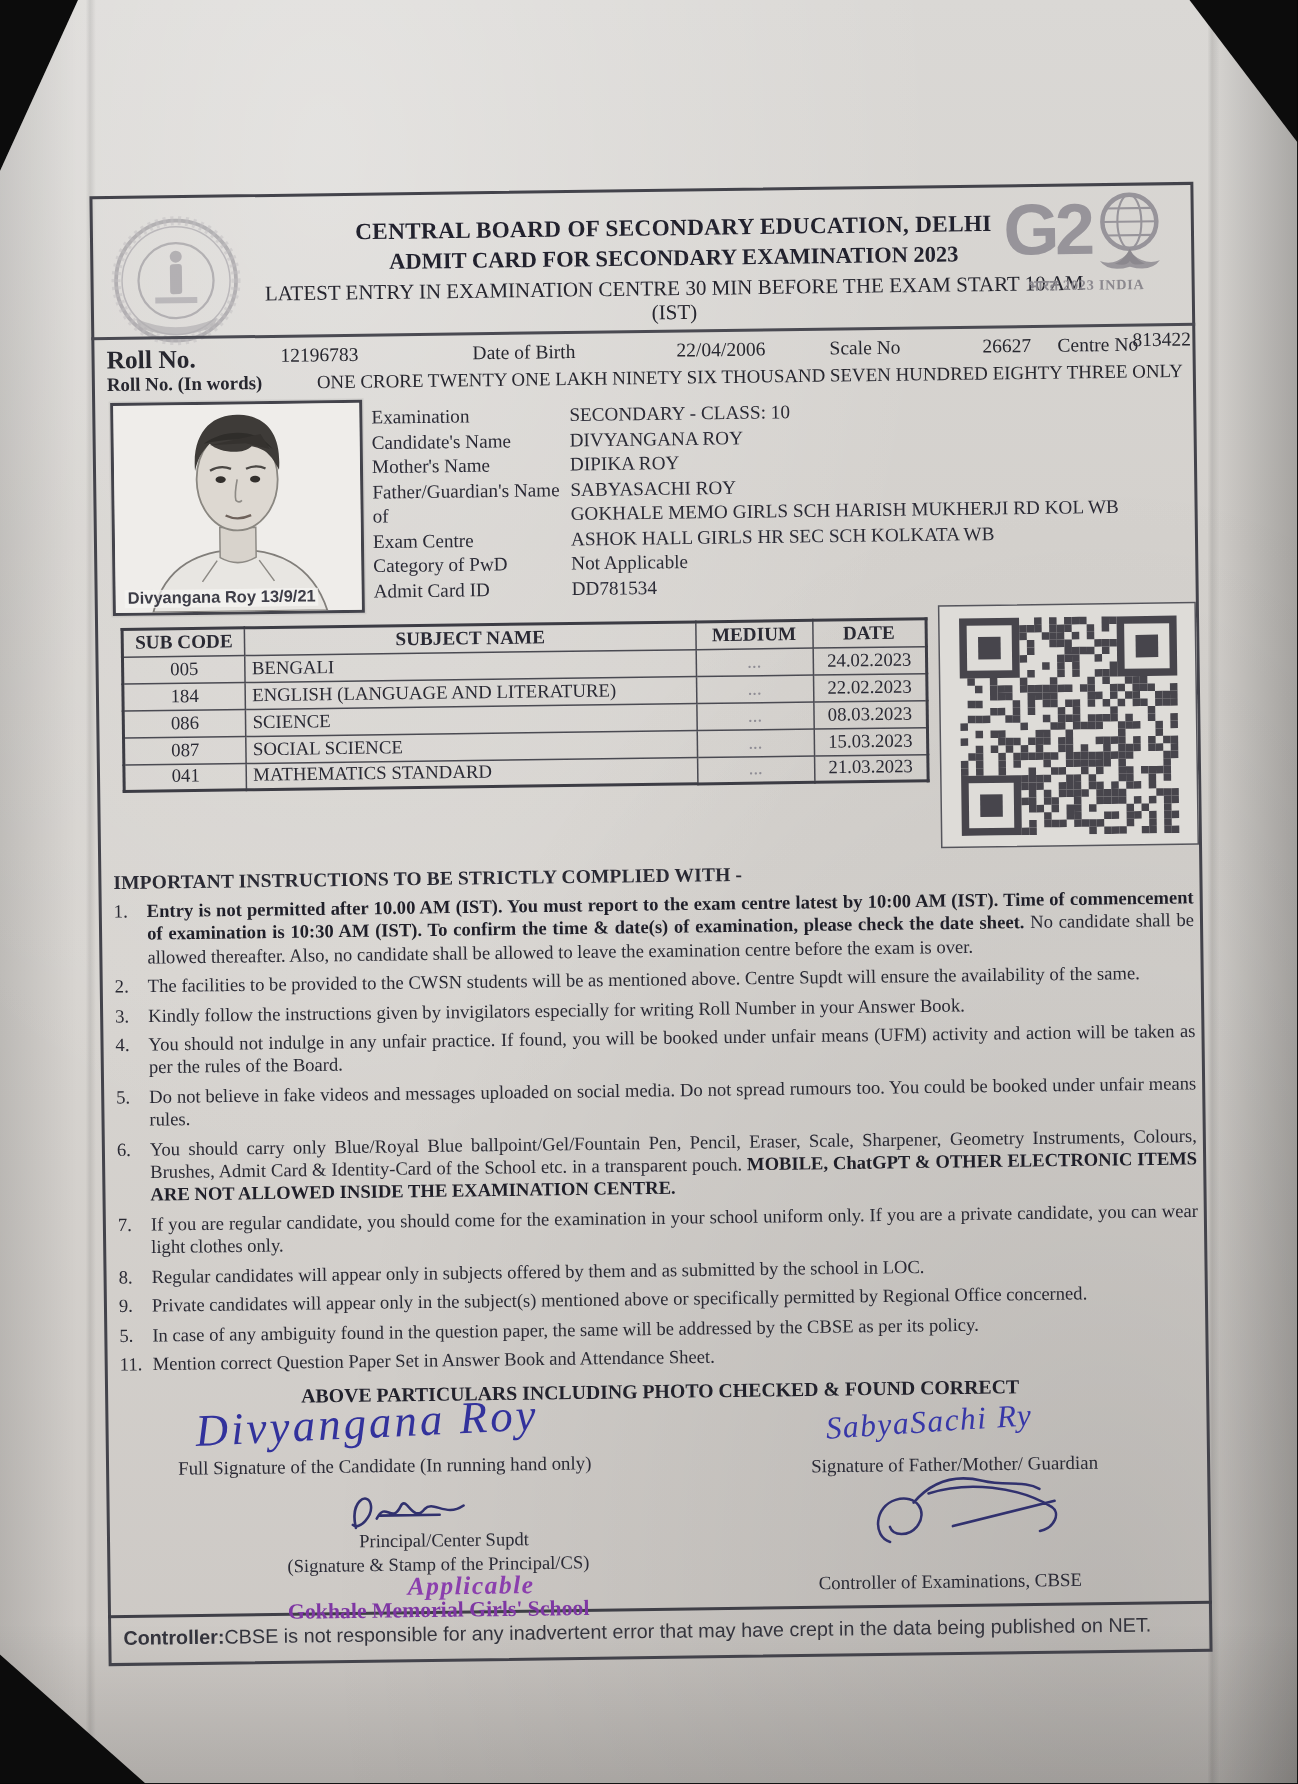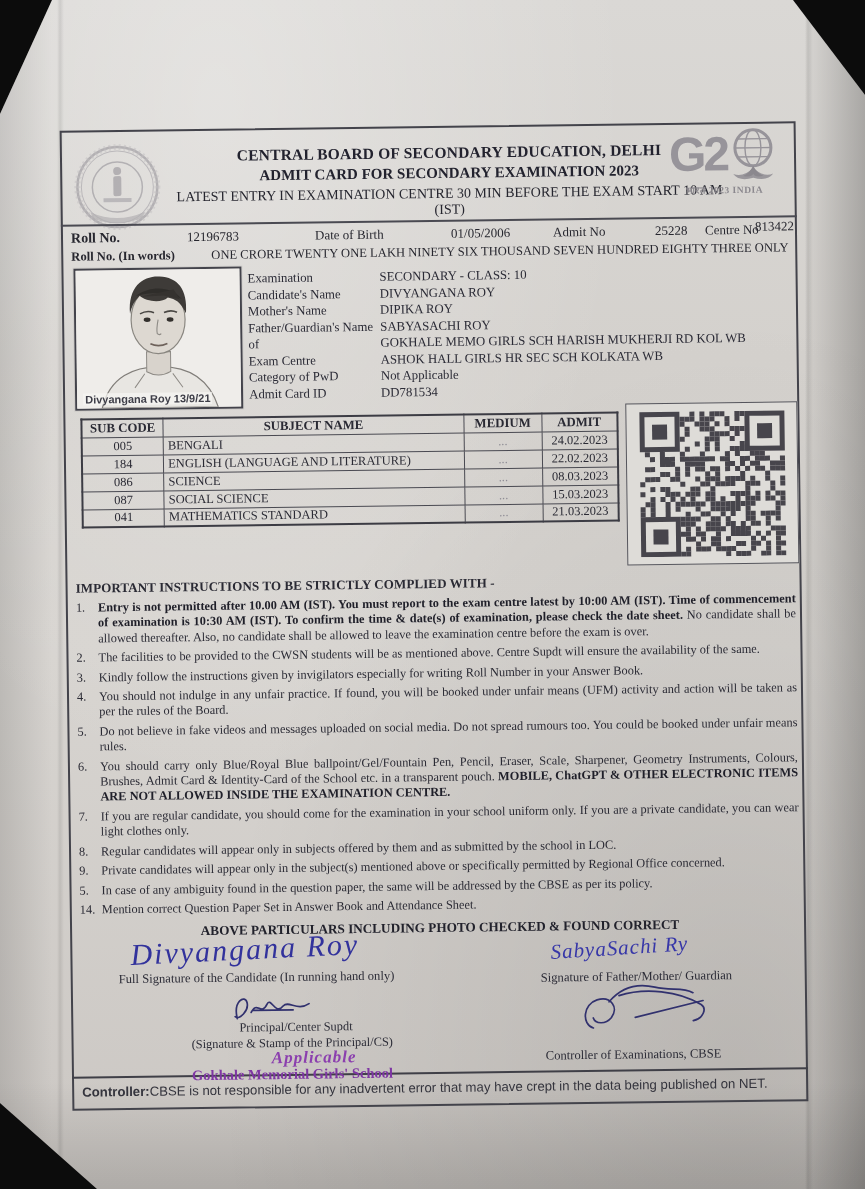--- a/index.html
+++ b/index.html
@@ -36,21 +36,21 @@
   .h1 { font-weight:700; font-size:15.5px; letter-spacing:.2px; }
   .h2 { font-weight:700; font-size:15px; margin-top:3px; }
   .h3 { font-weight:400; font-size:14px; margin-top:4px; color:#26262f; }
   .g20 { right:4px; top:2px; width:132px; height:86px; text-align:center; color:#8f8c91; }
   .g20-row { display:flex; align-items:center; justify-content:center; }
   .g20-g { font-family:"Liberation Sans", sans-serif; font-weight:700; font-size:48px; letter-spacing:-3px; color:#97949a; line-height:1; }
   .g20-cap { font-size:9.5px; font-weight:700; color:#8b888e; margin-top:1px; letter-spacing:.5px; }
   .rule1 { left:-2px; right:-2px; top:92px; border-top:2px solid #4a4a52; }
 
   
-  .lab { font-weight:700; font-size:14px; white-space:nowrap; }
+  .lab { font-weight:700; font-size:17px; white-space:nowrap; }
   .val { font-weight:400; font-size:13px; white-space:nowrap; }
 
   
   .photo { left:10px; top:136px; width:168px; height:142px; border:2px solid #43434b; background:#eceae7;
            box-shadow: 0 0 0 1px rgba(0,0,0,.06); }
   .photo svg { display:block; }
   .photo-caption { position:absolute; left:6px; bottom:3px; font-family:"Liberation Sans", sans-serif;
                    font-size:11px; font-weight:700; color:#3e3e48; background:rgba(245,244,241,.75); padding:0 2px; }
 
   
@@ -139,23 +139,23 @@
           </svg>
         </div>
         <div class="g20-cap">भारत 2023 INDIA</div>
       </div>
 
       <div class="abs rule1"></div>
 
       <span class="abs lab" style="left:8px;   top:98px;">Roll No.</span>
       <span class="abs val" style="left:124px; top:98px;">12196783</span>
       <span class="abs val" style="left:252px; top:98px;">Date of Birth</span>
-      <span class="abs val" style="left:388px; top:98px;">01/05/2006</span>
-      <span class="abs val" style="left:490px; top:98px;">Admit No</span>
-      <span class="abs val" style="left:592px; top:98px;">25228</span>
+      <span class="abs val" style="left:388px; top:98px;">22/04/2006</span>
+      <span class="abs val" style="left:490px; top:98px;">Scale No</span>
+      <span class="abs val" style="left:592px; top:98px;">26627</span>
       <span class="abs val" style="left:642px; top:98px;text-align:center;">Centre No</span>
       <span class="abs val" style="left:692px; top:95px;">813422</span>
       <span class="abs lab" style="left:8px;   top:117px; font-size:12.6px;">Roll  No. (In words)</span>
       <span class="abs val" style="left:148px; top:117px; font-size:12.6px;">ONE CRORE TWENTY ONE LAKH NINETY SIX THOUSAND SEVEN HUNDRED EIGHTY THREE ONLY</span>
 
       <div class="abs photo">
         <svg width="164" height="138" viewBox="0 0 164 138">
           <rect width="164" height="138" fill="#efedea"></rect>
           <path d="M25 138 C33 106 58 97 82 97 C106 97 131 106 141 138 Z" fill="#e8e6e2" stroke="#817e7a" stroke-width="1.2"></path>
           <path d="M70 82 h24 v20 q-12 7 -24 0 z" fill="#d8d3cc" stroke="#8d8a85" stroke-width="1"></path>
@@ -208,21 +208,21 @@
             <span class="detail-value">DD781534</span>
           </div>
         </div>
 
       <table class="abs subjects">
         <thead>
             <tr id="subjects-head">
               <th>SUB CODE</th>
               <th>SUBJECT NAME</th>
               <th>MEDIUM</th>
-              <th>ADMIT</th>
+              <th>DATE</th>
             </tr>
           </thead>
         <tbody id="subjects-body">
             <tr>
               <td class="td-code">005</td>
               <td class="td-name">BENGALI</td>
               <td class="td-med">...</td>
               <td class="td-date">24.02.2023</td>
             </tr>
             <tr>
@@ -621,21 +621,21 @@
             </div>
             <div class="ins-item">
               <span class="ins-num">9.</span>
               <span class="ins-text"><span>Private candidates will appear only in the subject(s) mentioned above or specifically permitted by Regional Office concerned.</span></span>
             </div>
             <div class="ins-item">
               <span class="ins-num">5.</span>
               <span class="ins-text"><span>In case of any ambiguity found in the question paper, the same will be addressed by the CBSE as per its policy.</span></span>
             </div>
             <div class="ins-item">
-              <span class="ins-num">14.</span>
+              <span class="ins-num">11.</span>
               <span class="ins-text"><span>Mention correct Question Paper Set in Answer Book and Attendance Sheet.</span></span>
             </div>
           </div>
         <div class="ins-footer">ABOVE PARTICULARS INCLUDING PHOTO CHECKED &amp; FOUND CORRECT</div>
       </div>
 
       <div class="abs hw sig-candidate">Divyangana Roy</div>
       <div class="abs sig-candidate-label">Full Signature of the Candidate (In running hand only)</div>
 
       <div class="abs hw sig-guardian">SabyaSachi Ry</div>

